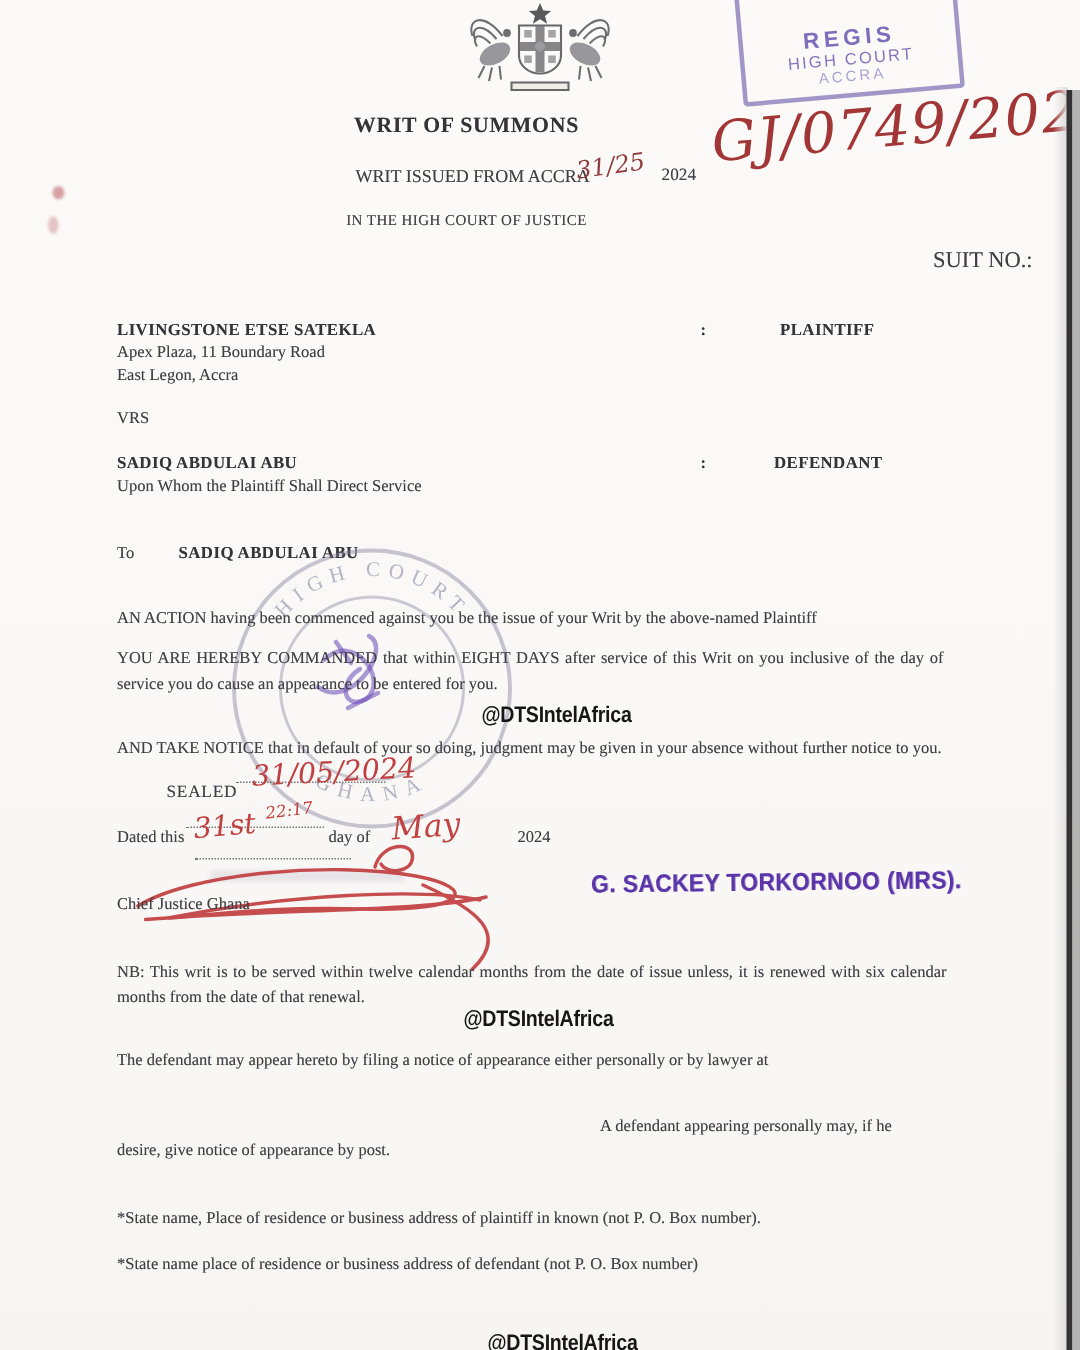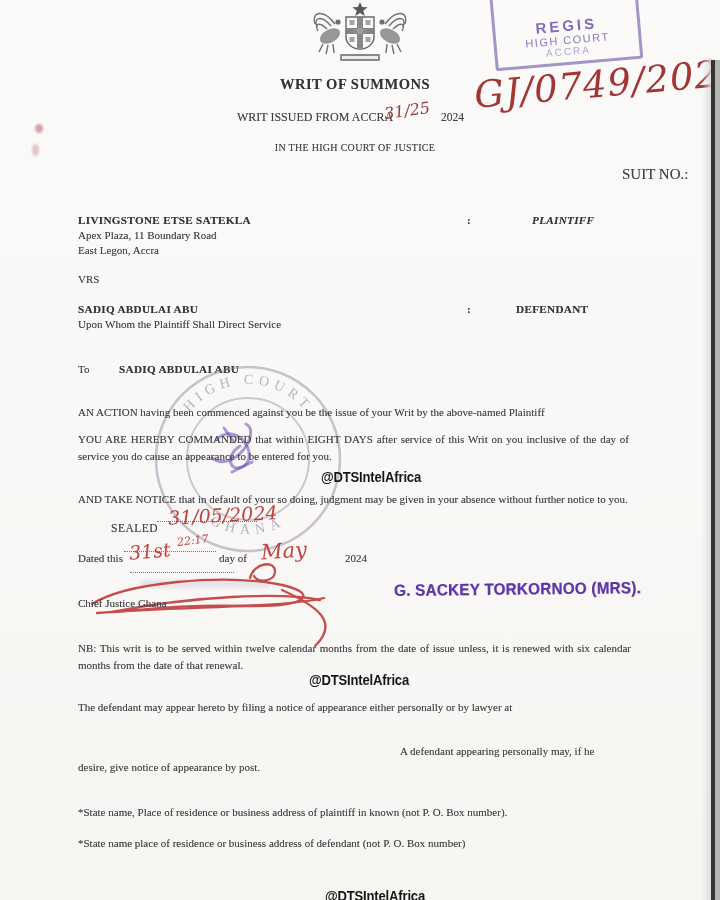--- a/index.html
+++ b/index.html
@@ -4,21 +4,21 @@
 <style>
   html,body{margin:0;padding:0;}
   #page{
     position:relative;width:720px;height:900px;overflow:hidden;
     background:linear-gradient(180deg,#fbfaf8 0%,#f9f8f6 55%,#f6f5f2 100%);
     font-family:"Liberation Serif", serif;color:#3f3e42;
   }
   .abs{position:absolute;}
   .doc{font-size:11px;line-height:16.5px;color:#403f44;text-shadow:0 0 .4px rgba(60,60,65,.45);}
   .docb{font-weight:bold;color:#343338;letter-spacing:.3px;}
-  .center{left:0;width:710px;text-align:center;}
+  .center{left:0;width:622px;text-align:center;}
   .justify{text-align:justify;}
   
   .hand{font-family:"DejaVu Serif",serif;font-style:italic;color:#b13a3a;}
   
   #rect-stamp{
     left:492px;top:-18px;width:142px;height:72px;transform:rotate(-5deg);
     border:3px solid rgba(88,68,158,.55);border-radius:3px;
     display:flex;flex-direction:column;justify-content:flex-end;align-items:center;
     padding-bottom:5px;color:#5d49ab;font-family:"Liberation Sans",sans-serif;
   }
@@ -91,21 +91,21 @@
   <div class="abs doc" style="left:441px;top:109px;font-size:11.5px;">2024</div>
 
   <div class="abs hand" style="left:474px;top:62px;font-size:37px;letter-spacing:1px;transform:rotate(-5deg);color:#a23636;">GJ/0749/2024</div>
 
   <div class="abs center doc" style="top:140px;font-size:10px;letter-spacing:.3px;">IN THE HIGH COURT OF JUSTICE</div>
 
   <div class="abs doc" style="left:622px;top:166px;font-size:15px;">SUIT NO.:</div>
 
   <div class="abs doc docb" style="left:78px;top:212px;font-size:11.2px;">LIVINGSTONE ETSE SATEKLA</div>
   <div class="abs doc docb" style="left:467px;top:212px;">:</div>
-  <div class="abs doc docb" style="left:532px;top:212px;font-size:11.2px;font-style:italic;">PLAINTIFF</div>
+  <div class="abs doc docb" style="left:520px;top:212px;font-size:11.2px;">PLAINTIFF</div>
   <div class="abs doc" style="left:78px;top:227px;">Apex Plaza, 11 Boundary Road</div>
   <div class="abs doc" style="left:78px;top:242px;">East Legon, Accra</div>
 
   <div class="abs doc" style="left:78px;top:271px;">VRS</div>
 
   <div class="abs doc docb" style="left:78px;top:301px;font-size:11.2px;">SADIQ ABDULAI ABU</div>
   <div class="abs doc docb" style="left:467px;top:301px;">:</div>
   <div class="abs doc docb" style="left:516px;top:301px;font-size:11.2px;">DEFENDANT</div>
   <div class="abs doc" style="left:78px;top:316px;">Upon Whom the Plaintiff Shall Direct Service</div>
 

